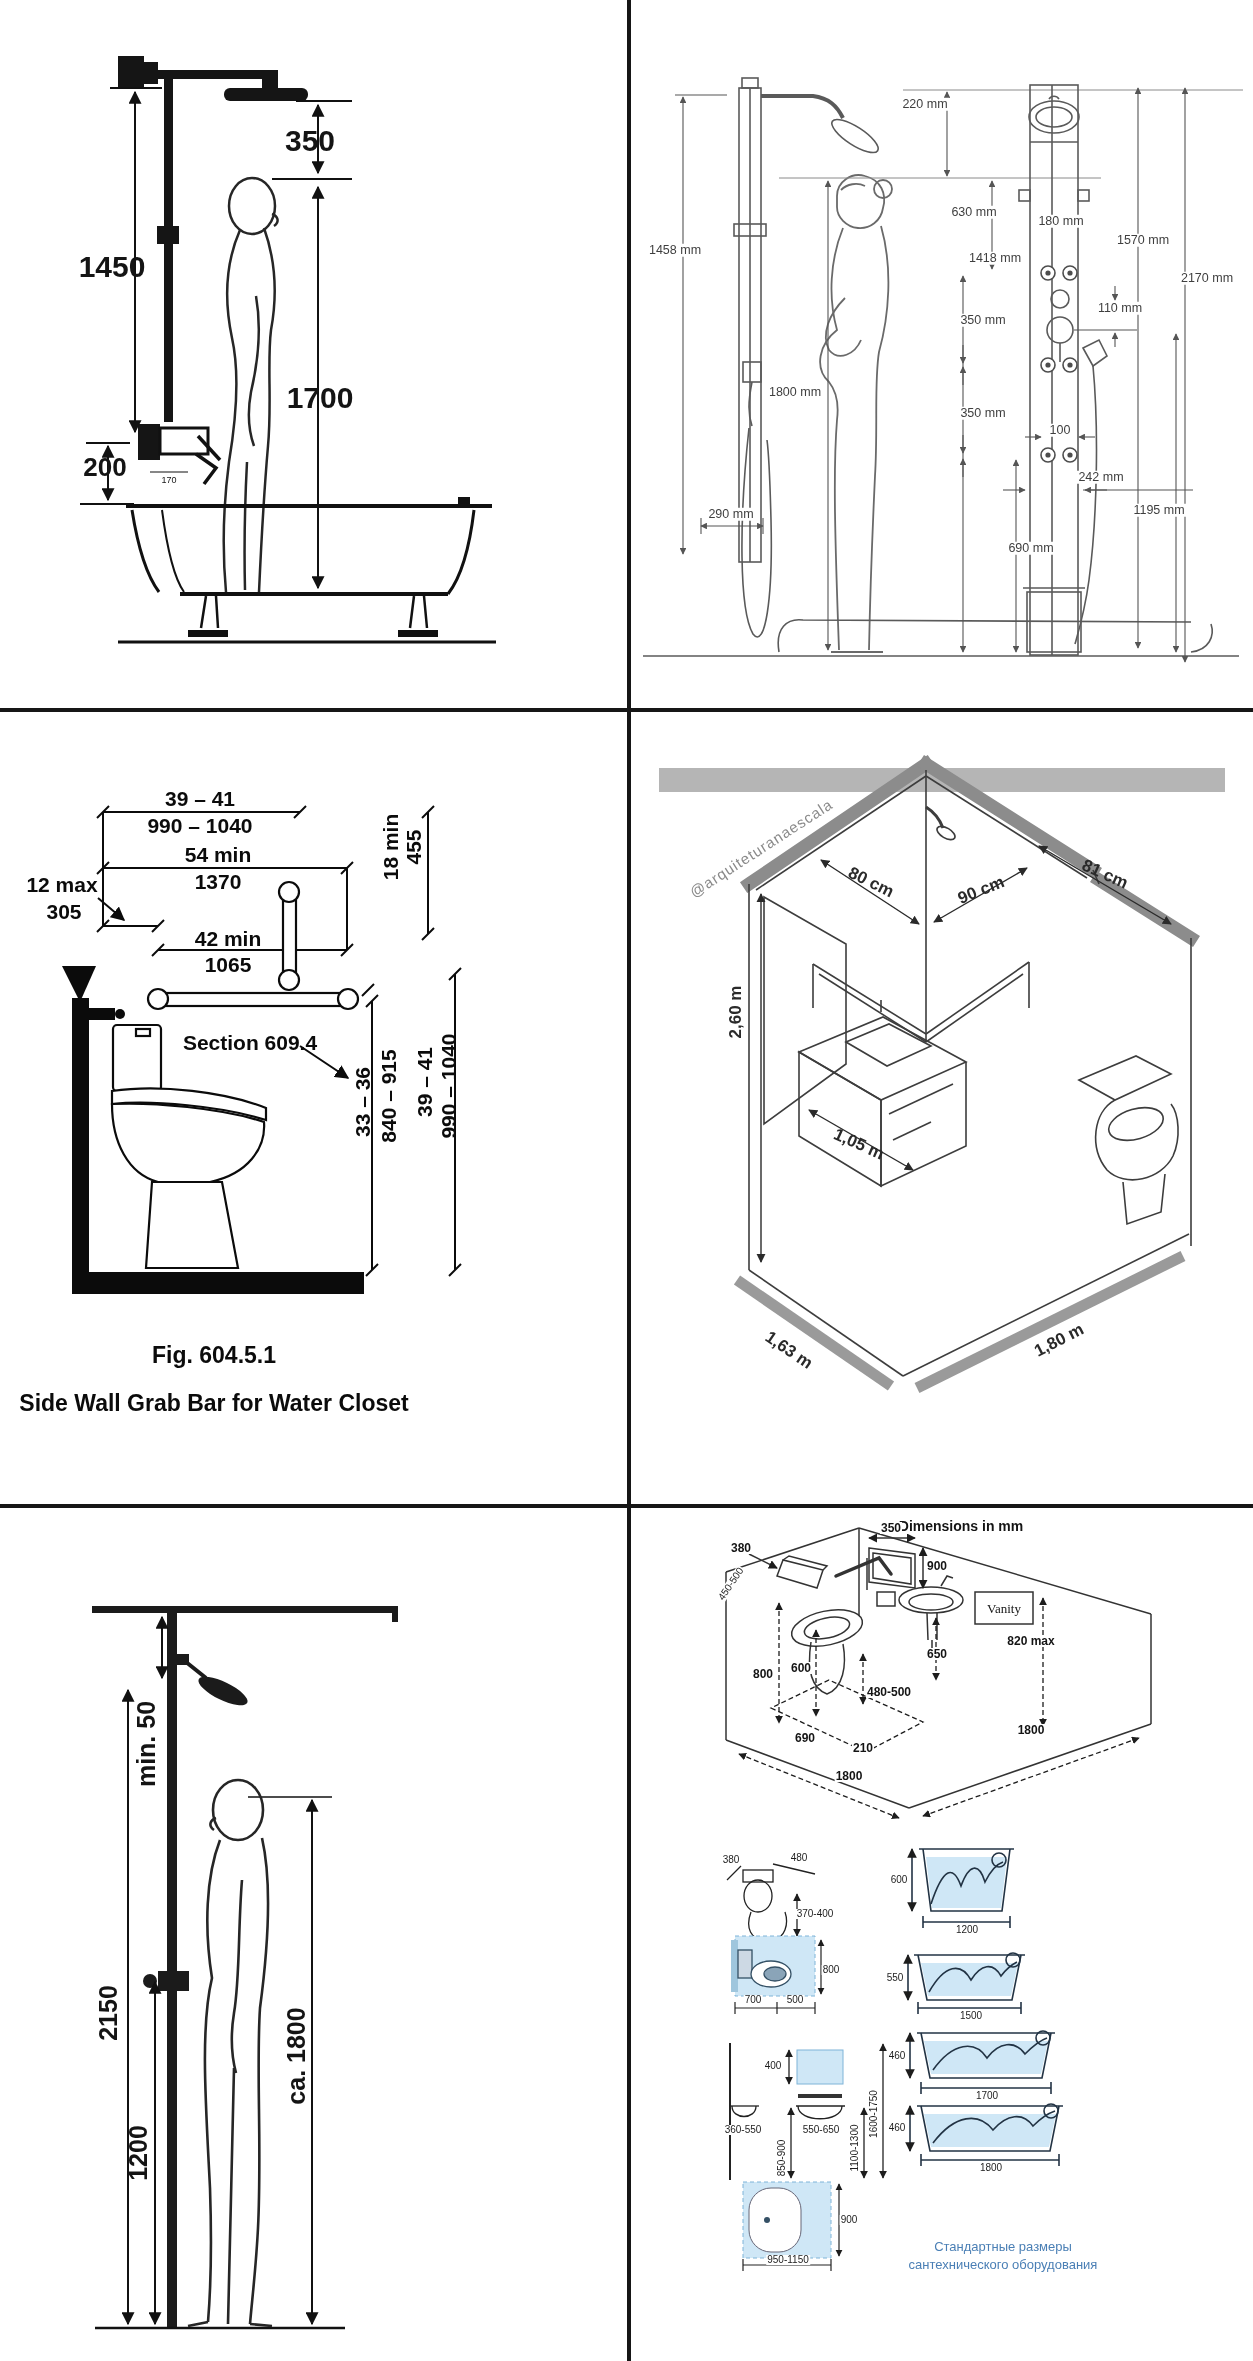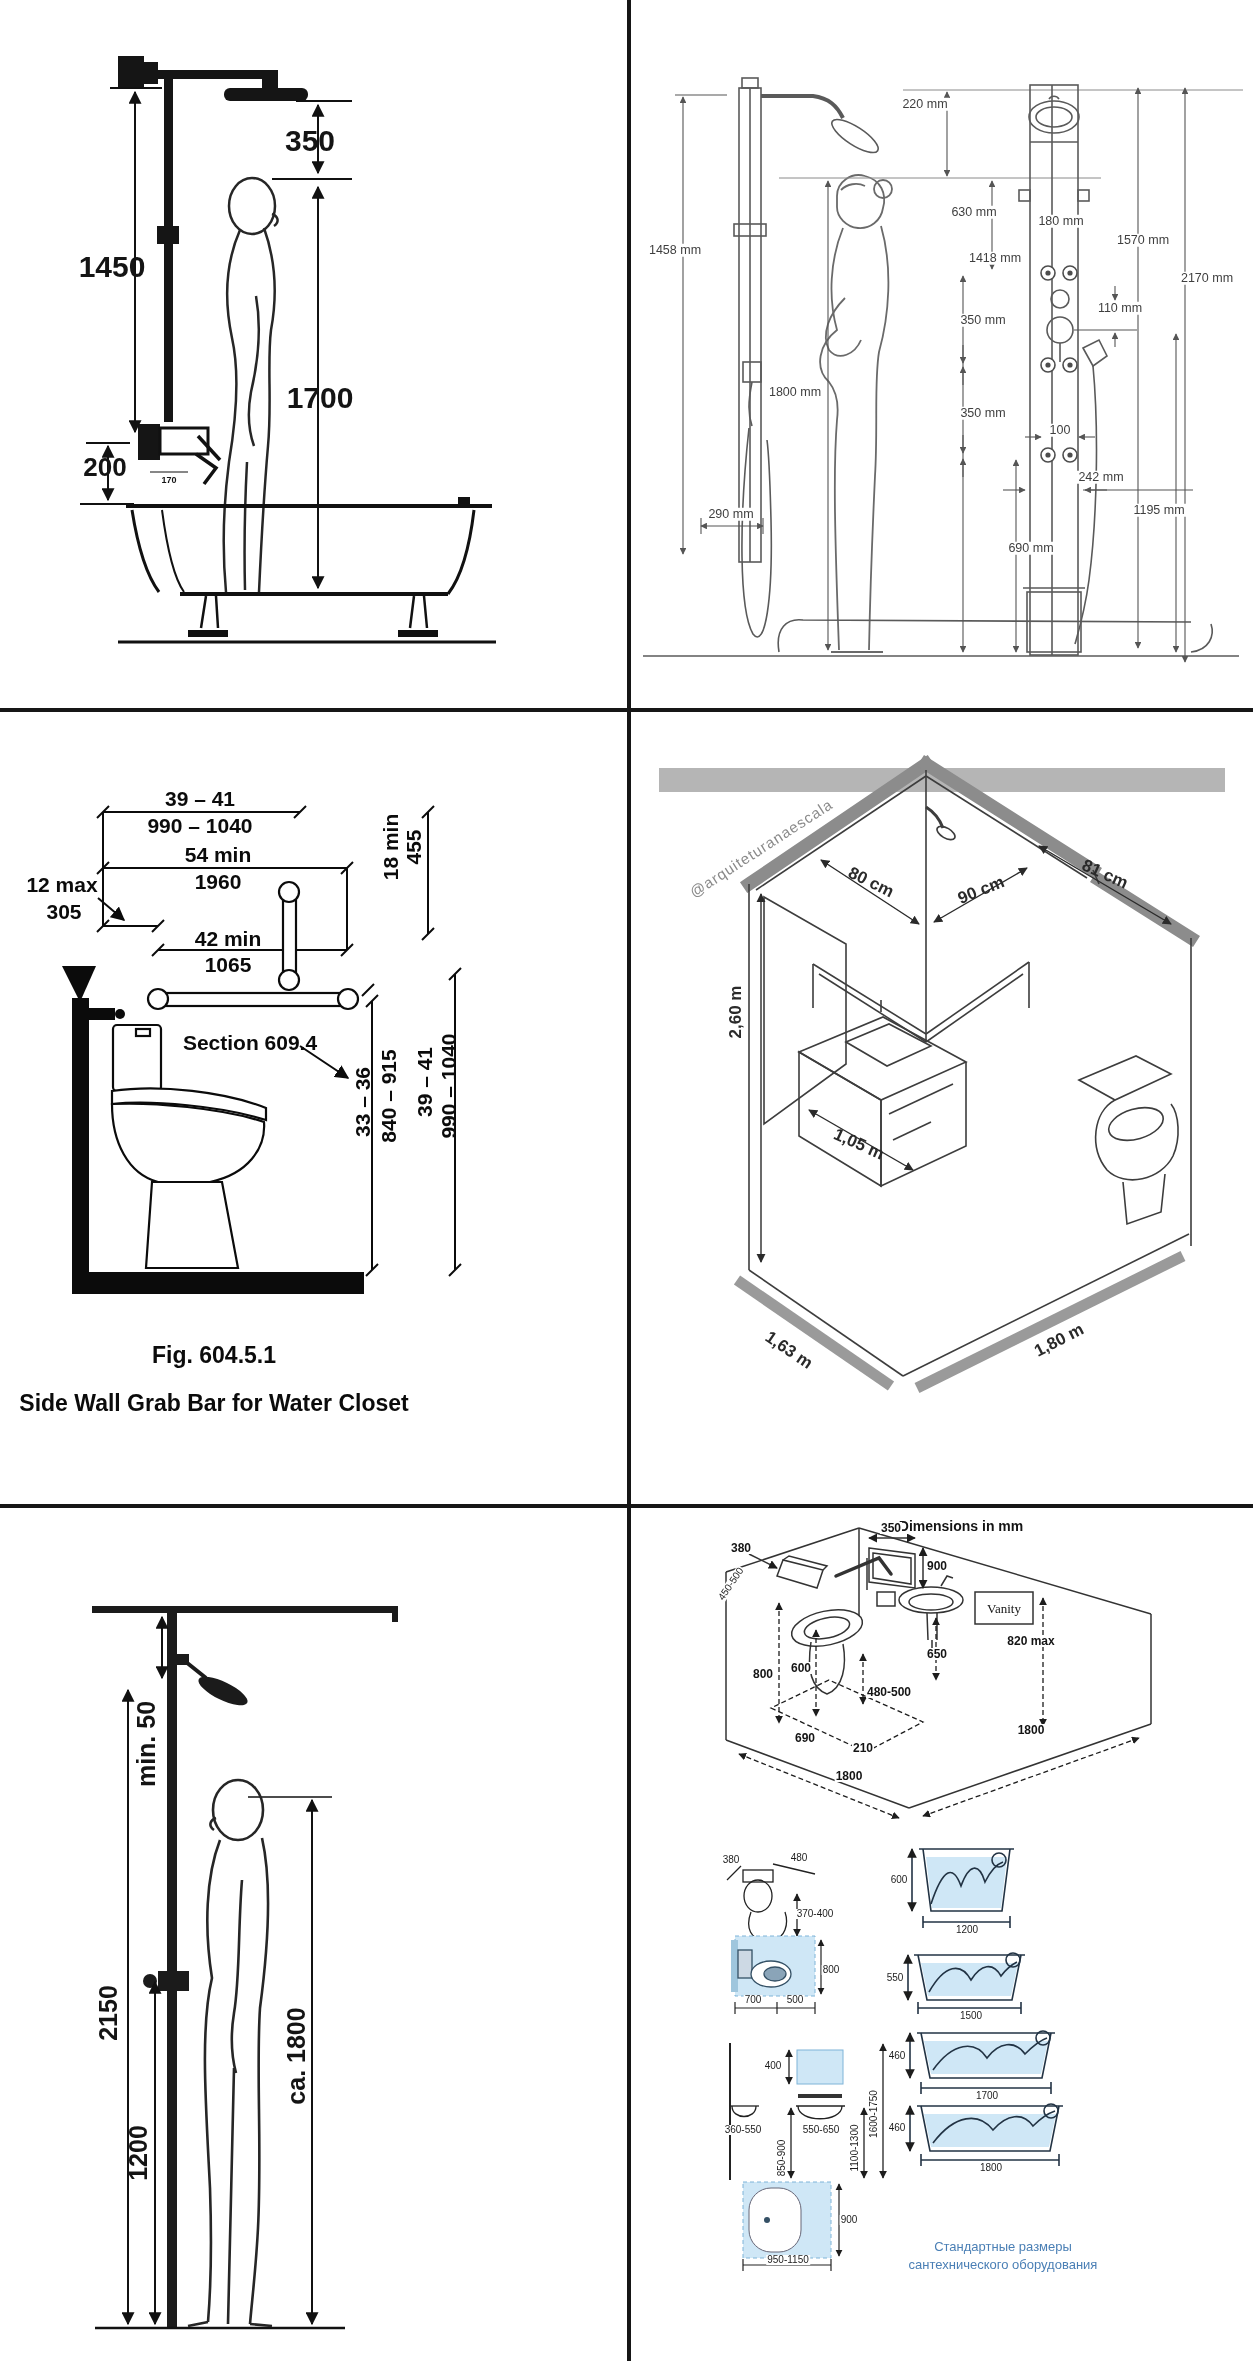--- a/index.html
+++ b/index.html
@@ -6,21 +6,21 @@
   #stage{position:relative;width:1253px;height:2361px;background:#fff;overflow:hidden;
          font-family:"Liberation Sans",sans-serif;}
   .panel{position:absolute;background:#fff;overflow:hidden;}
   .divider{position:absolute;background:#161616;}
   svg{position:absolute;left:0;top:0;}
   .lbl{position:absolute;transform:translate(-50%,-50%);white-space:nowrap;color:#141414;line-height:1;}
   .r90{transform:translate(-50%,-50%) rotate(-90deg);}
   
   .p1d{font-weight:bold;font-size:30px;}
   .p1s{font-weight:bold;font-size:26px;}
-  .p1t{font-weight:bold;font-size:9px;text-align:center;}
+  .p1t{font-weight:normal;font-size:9px;text-align:center;}
   
   .p2d{font-size:12.5px;color:#3f3f3f;background:#fff;padding:0 2px;}
   
   .p3d{font-weight:bold;font-size:21px;color:#0b0b0b;}
   .p3c{font-weight:bold;font-size:23px;color:#0b0b0b;}
   
   .p4d{font-weight:bold;font-size:17px;color:#2a2a2a;}
   .p4w{font-size:15px;color:#8a8a8a;letter-spacing:1px;}
   
   .p5d{font-weight:bold;font-size:25px;}
@@ -285,21 +285,21 @@
         <rect x="113" y="313" width="48" height="66" rx="4"></rect>
         <rect x="136" y="317" width="14" height="7"></rect>
         <path d="M112,379 C160,372 226,380 266,396 L266,408 C222,394 152,388 112,392 Z"></path>
         <path d="M112,392 C112,430 128,462 158,470 L210,470 C248,462 266,436 264,410 C222,396 152,390 112,392 Z"></path>
         <path d="M152,470 L146,556 L238,556 L222,470 Z"></path>
       </g>
     </svg>
     <div class="lbl p3d" style="left:200px;top:86px">39 – 41</div>
     <div class="lbl p3d" style="left:200px;top:113px">990 – 1040</div>
     <div class="lbl p3d" style="left:218px;top:142px">54 min</div>
-    <div class="lbl p3d" style="left:218px;top:169px">1960</div>
+    <div class="lbl p3d" style="left:218px;top:169px">1370</div>
     <div class="lbl p3d" style="left:62px;top:172px">12 max</div>
     <div class="lbl p3d" style="left:64px;top:199px">305</div>
     <div class="lbl p3d" style="left:228px;top:226px">42 min</div>
     <div class="lbl p3d" style="left:228px;top:252px">1065</div>
     <div class="lbl p3d r90" style="left:390px;top:135px">18 min</div>
     <div class="lbl p3d r90" style="left:413px;top:135px">455</div>
     <div class="lbl p3d" style="left:250px;top:330px">Section 609.4</div>
     <div class="lbl p3d r90" style="left:362px;top:390px">33 – 36</div>
     <div class="lbl p3d r90" style="left:388px;top:384px">840 – 915</div>
     <div class="lbl p3d r90" style="left:424px;top:370px">39 – 41</div>

